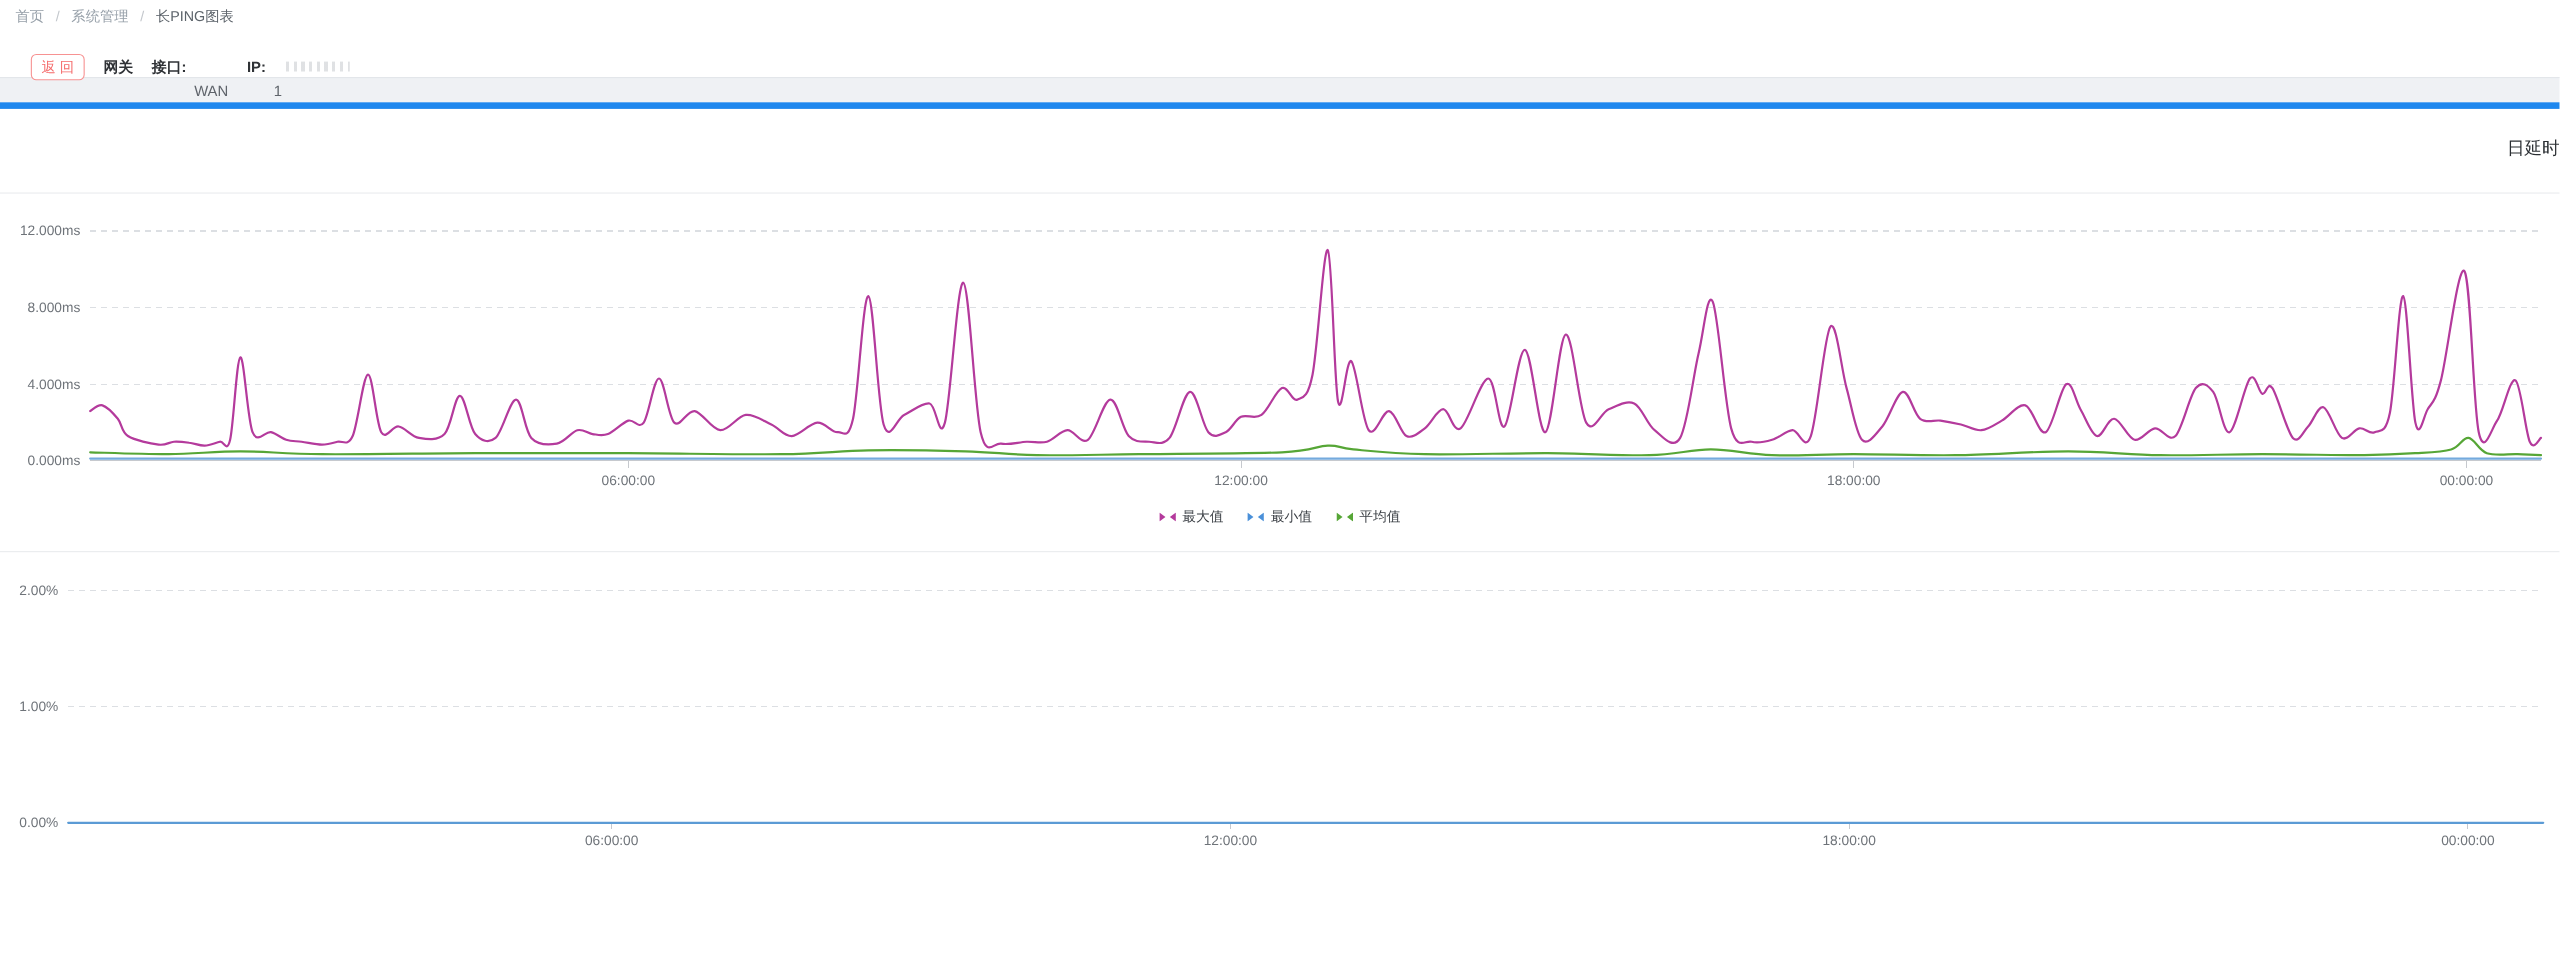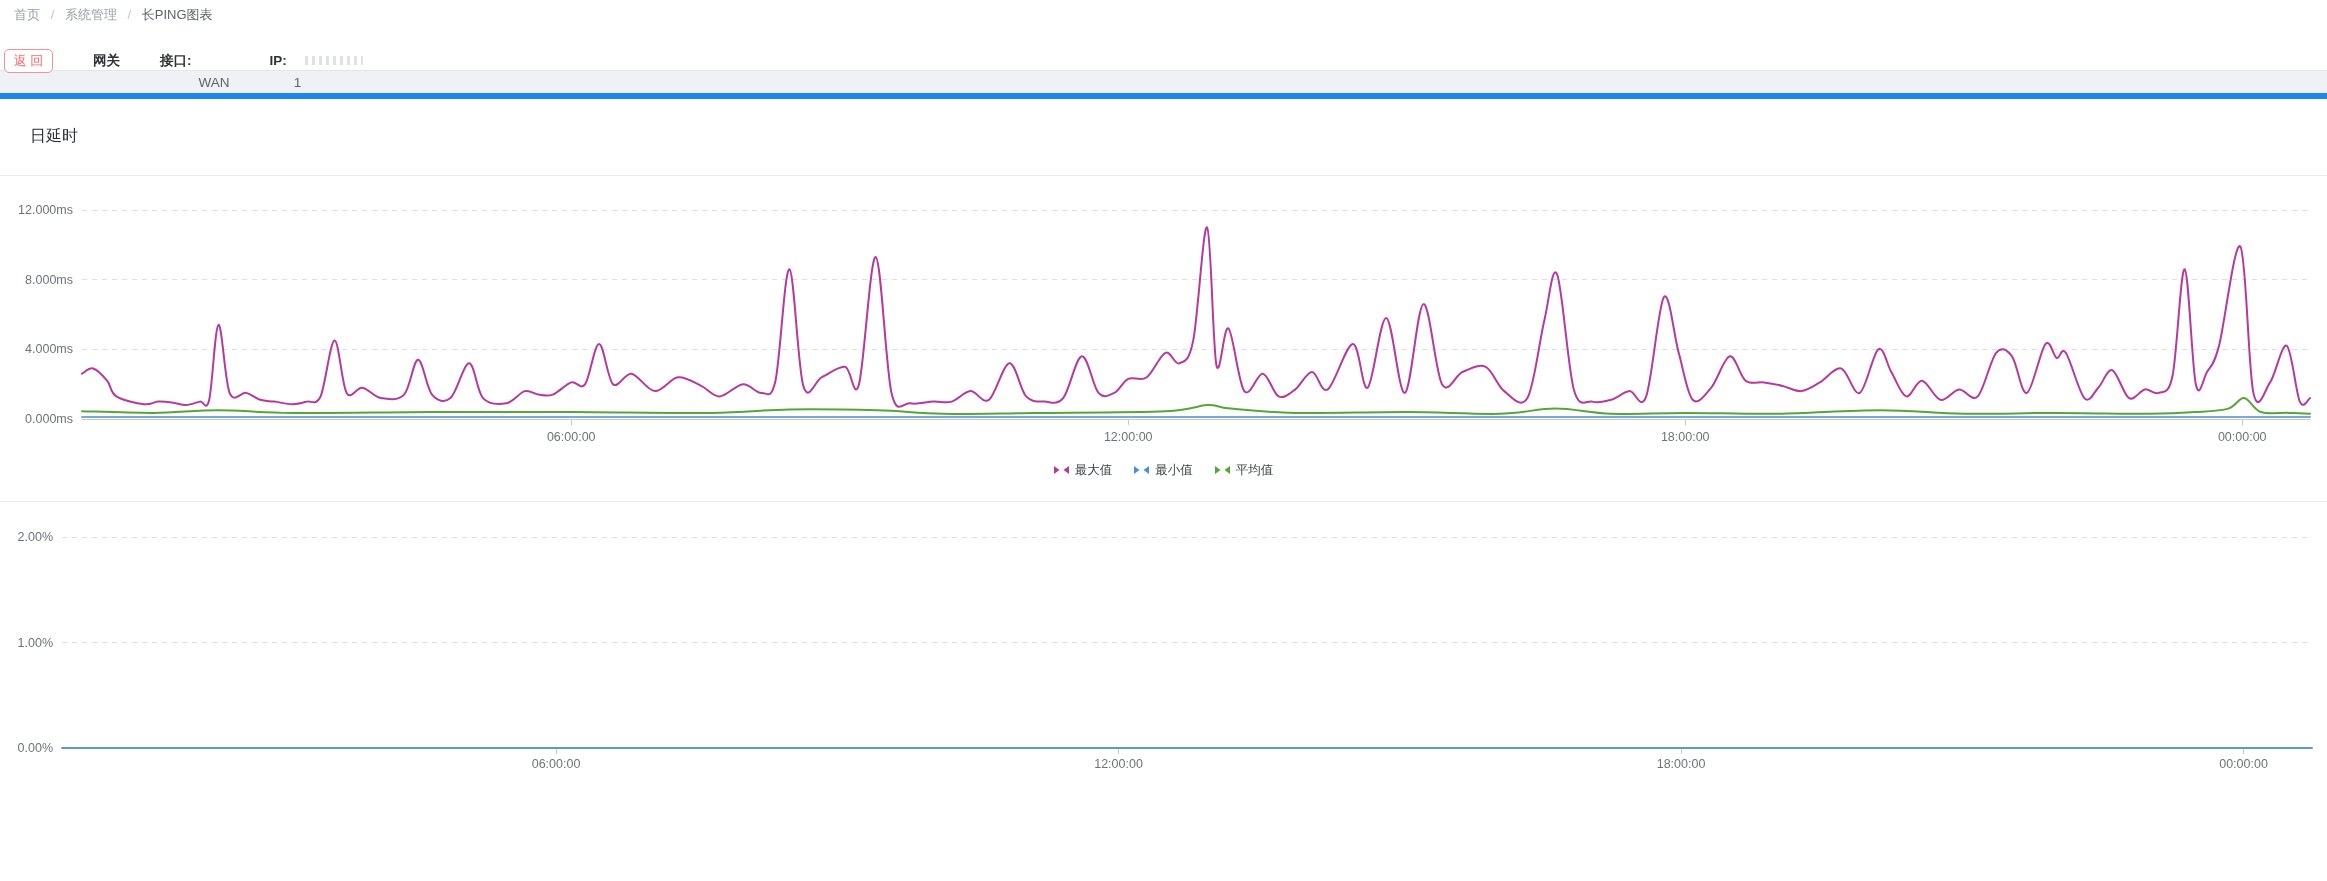--- a/index.html
+++ b/index.html
@@ -7,36 +7,36 @@
   body {
     width:2327px; height:881px; overflow:hidden;
     font-family:"Liberation Sans","DejaVu Sans",sans-serif;
     color:#303133; font-size:13px;
   }
   .topbar { height:70px; background:#fff;border-radius:10px; }
   .breadcrumb { padding:6px 0 0 14px; font-size:13px; color:#97a0a9; }
   .breadcrumb .crumb-link { color:#97a0a9; cursor:pointer; }
   .breadcrumb .sep { color:#c3c7cc; margin:0 7px; }
   .breadcrumb .cur { color:#5d646b; }
-  .toolbar { margin-top:7px; padding-left:4px; display:flex; align-items:center;gap:23px; }
+  .toolbar { margin-top:7px; padding-left:28px; display:flex; align-items:center; }
   .back-btn {
     width:49px; height:24px; background:#fff; border:1px solid #f79292;
     border-radius:5px; color:#f56c6c; font-size:13px; line-height:22px;
     cursor:pointer; font-family:inherit; white-space:nowrap;
   }
   .tb-item { margin-left:17px; display:flex; align-items:center; }
   .tb-bold { font-weight:bold; color:#2f3236; font-size:13.5px; }
   .tb-val { color:#5f646b; margin-left:7px; font-size:13.5px;margin-top:44px; }
   .redacted {
     display:inline-block; width:58px; height:9px; margin-left:4px; opacity:.45;
     background:repeating-linear-gradient(90deg,#b9bdc2 0 3px,transparent 3px 7px);
   }
   .strip { height:23px; background:#eff1f4; border-top:1px solid #e3e6ea; }
   .bluebar { height:6px; background:#1e87ee; }
-  .chart-title { margin:26px 0 0 30px; font-size:16px; font-weight:500; color:#2b2f33; line-height:22px; }
+  .chart-title { margin:26px 0 0 30px; font-size:16px; font-weight:500; color:#2b2f33; line-height:22px;text-align:right; }
   .divider { margin-top:28px; border-bottom:1px solid #e9ebee; height:0; }
   .chart-title.second { margin-top:48px; }
   .divider.second { margin-top:22px; }
   svg.chart { display:block; }
   .legend { display:flex; justify-content:center; align-items:center; gap:22px; height:18px;font-family:Liberation Mono, monospace; }
   .legend.first { margin-top:11px; }
   .legend.second { margin-top:15px; }
   .legend-item { display:flex; align-items:center; gap:6px; cursor:pointer; }
   .legend-label { font-size:12.5px; color:#3c4046; }
 </style>

